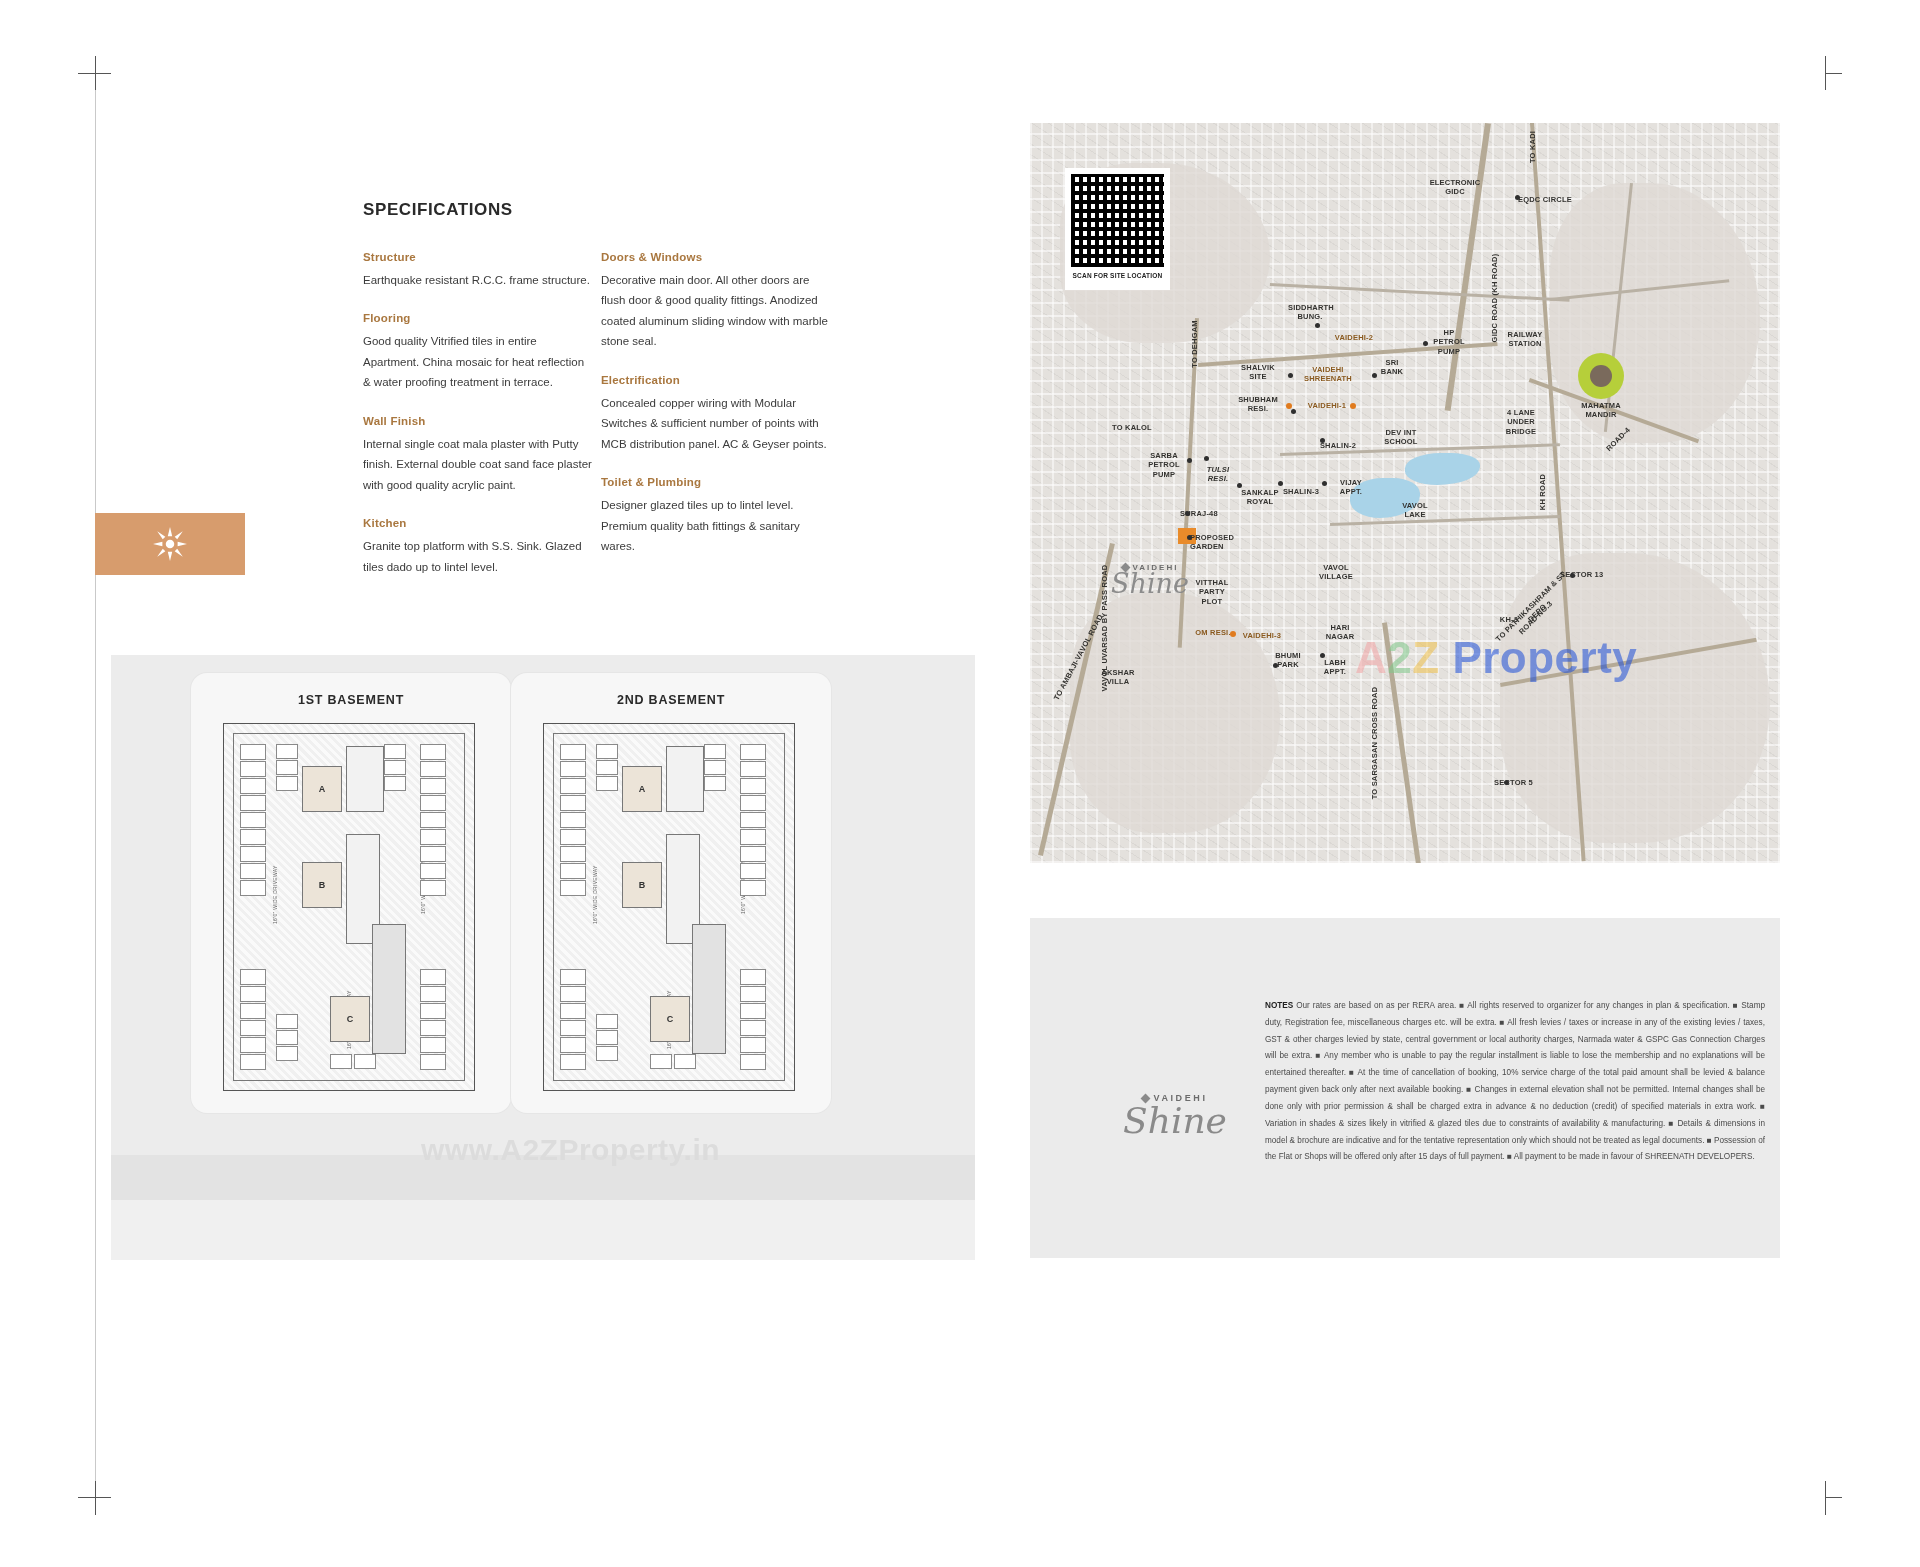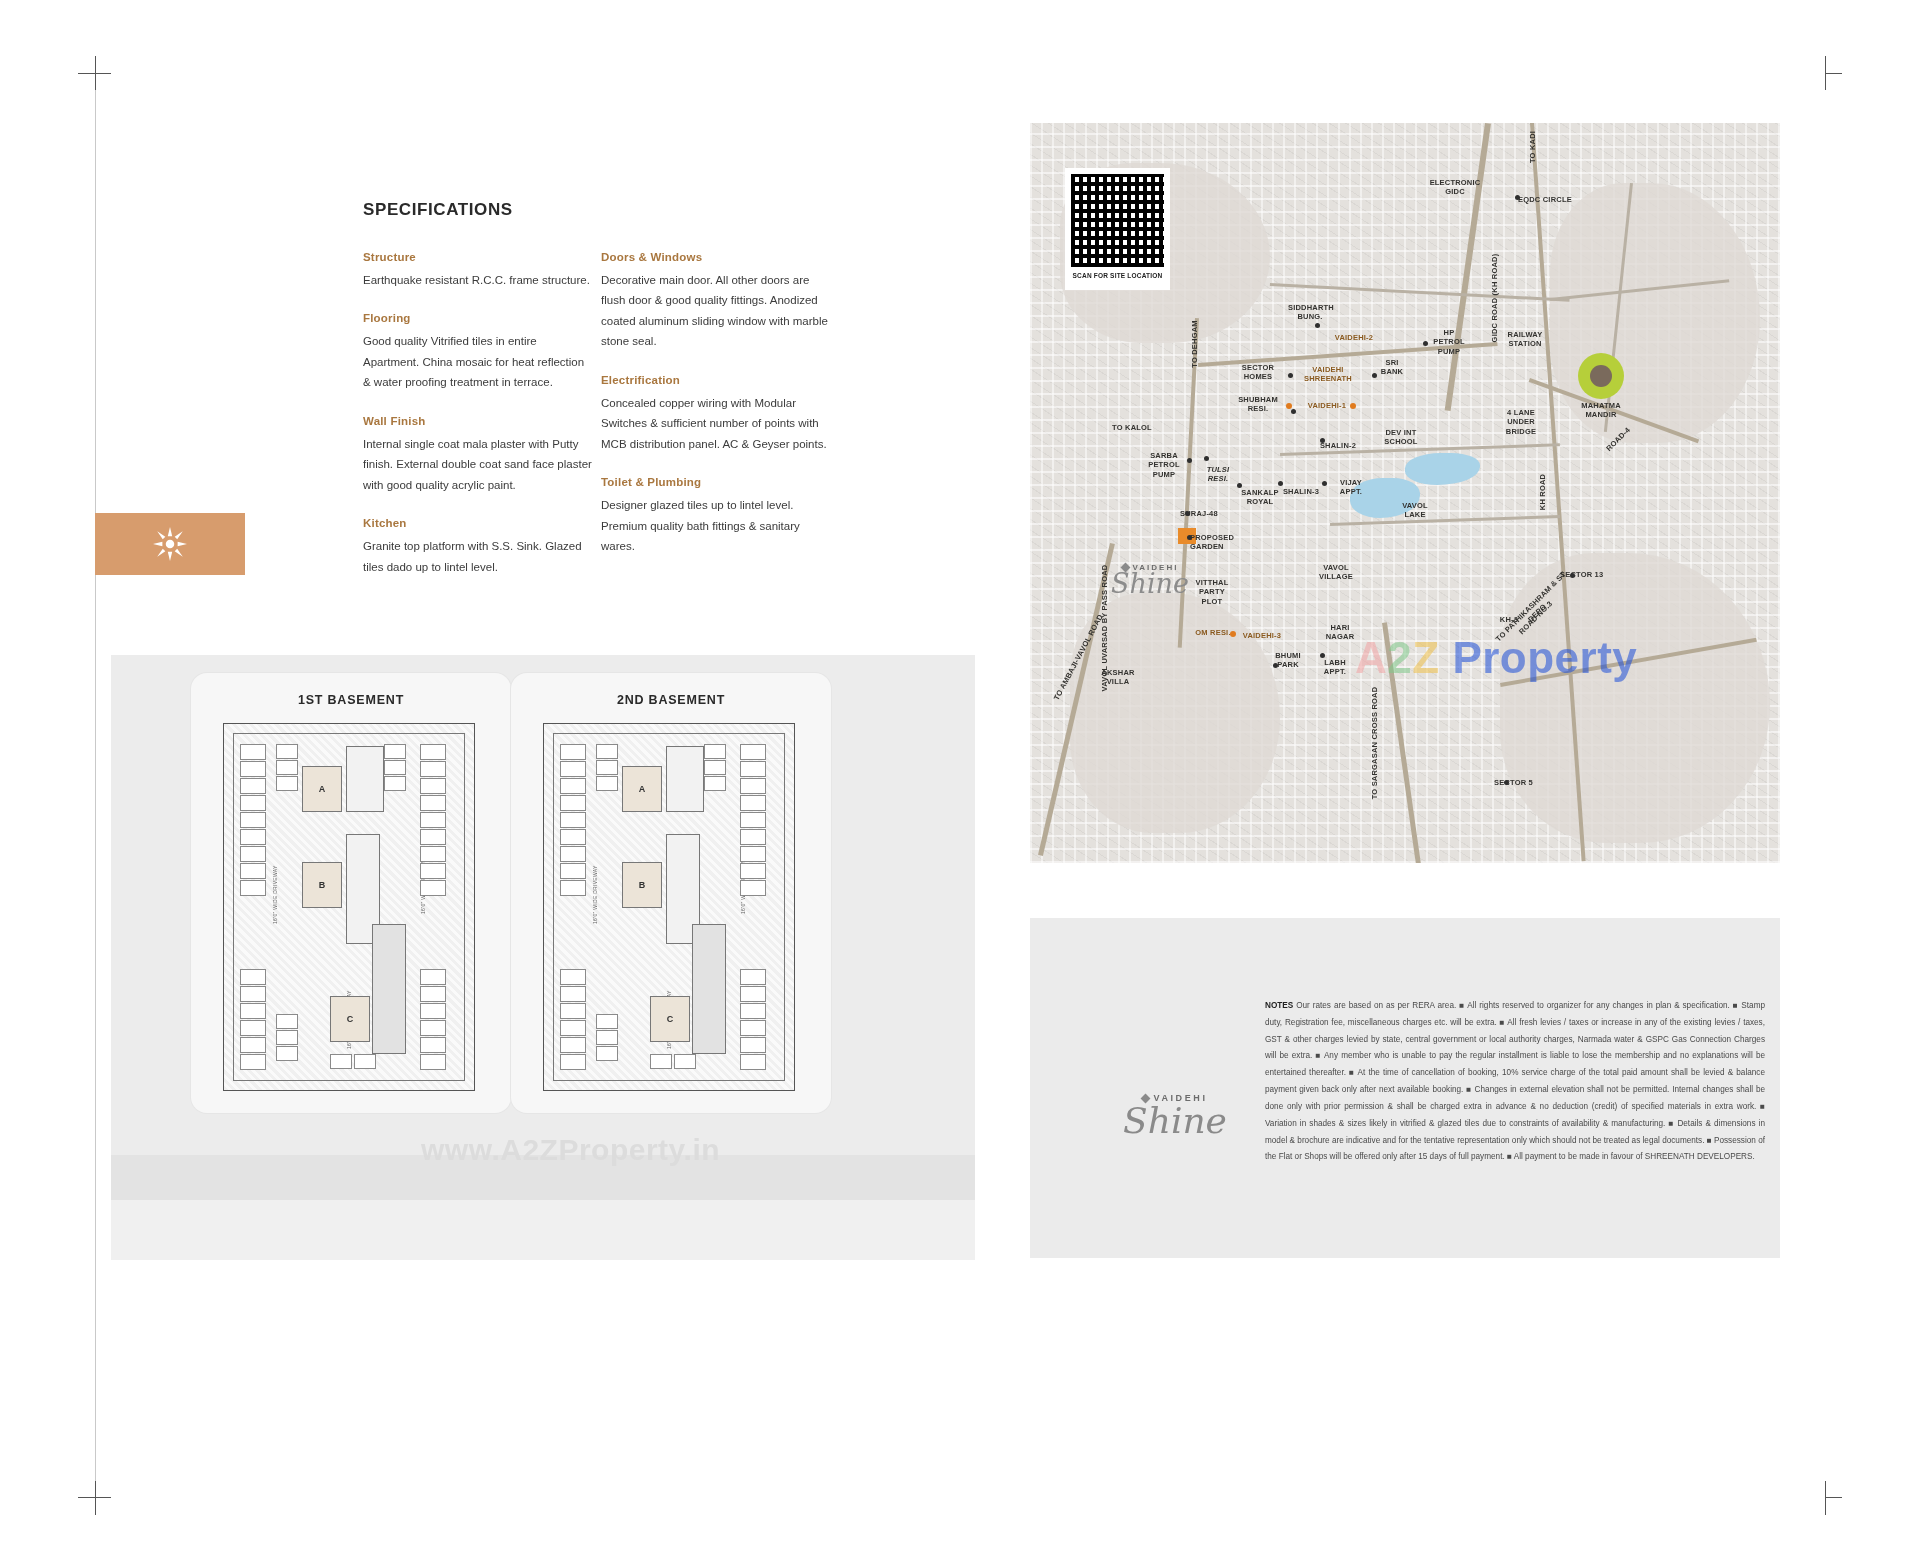--- a/index.html
+++ b/index.html
@@ -622,21 +622,21 @@
       <div class="map-label" style="left:302px;top:355px;width:38px;">VIJAY APPT.</div>
       <div class="map-label" style="left:252px;top:364px;width:38px;">SHALIN-3</div>
       <div class="map-label" style="left:288px;top:318px;width:40px;">SHALIN-2</div>
       <div class="map-label" style="left:350px;top:305px;width:42px;">DEV INT SCHOOL</div>
       <div class="map-label" style="left:208px;top:365px;width:44px;">SANKALP ROYAL</div>
       <div class="map-label" style="left:170px;top:342px;width:36px;font-style:italic;">TULSI RESI.</div>
       <div class="map-label" style="left:110px;top:328px;width:48px;">SARBA PETROL PUMP</div>
       <div class="map-label" style="left:78px;top:300px;width:48px;">TO KALOL</div>
       <div class="map-label rot-90" style="left:160px;top:250px;width:58px;">TO DEHGAM</div>
       <div class="map-label" style="left:258px;top:180px;width:44px;">SIDDHARTH BUNG.</div>
-      <div class="map-label" style="left:208px;top:240px;width:40px;">SECTOR HOMES</div>
+      <div class="map-label" style="left:208px;top:240px;width:40px;">SHALVIK SITE</div>
       <div class="map-label" style="left:208px;top:272px;width:40px;">SHUBHAM RESI.</div>
       <div class="map-label" style="left:300px;top:210px;width:48px;color:#8a5a1f;">VAIDEHI-2</div>
       <div class="map-label" style="left:270px;top:242px;width:56px;color:#8a5a1f;">VAIDEHI SHREENATH</div>
       <div class="map-label" style="left:272px;top:278px;width:50px;color:#8a5a1f;">VAIDEHI-1</div>
       <div class="map-label" style="left:348px;top:235px;width:28px;">SRI BANK</div>
       <div class="map-label" style="left:398px;top:205px;width:42px;">HP PETROL PUMP</div>
       <div class="map-label" style="left:150px;top:386px;width:46px;text-align:left;">SURAJ-48</div>
       <div class="map-label" style="left:160px;top:410px;width:52px;text-align:left;">PROPOSED GARDEN</div>
       <div class="map-label" style="left:160px;top:455px;width:44px;">VITTHAL PARTY PLOT</div>
       <div class="map-label" style="left:160px;top:505px;width:46px;color:#8a5a1f;">OM RESI.</div>

